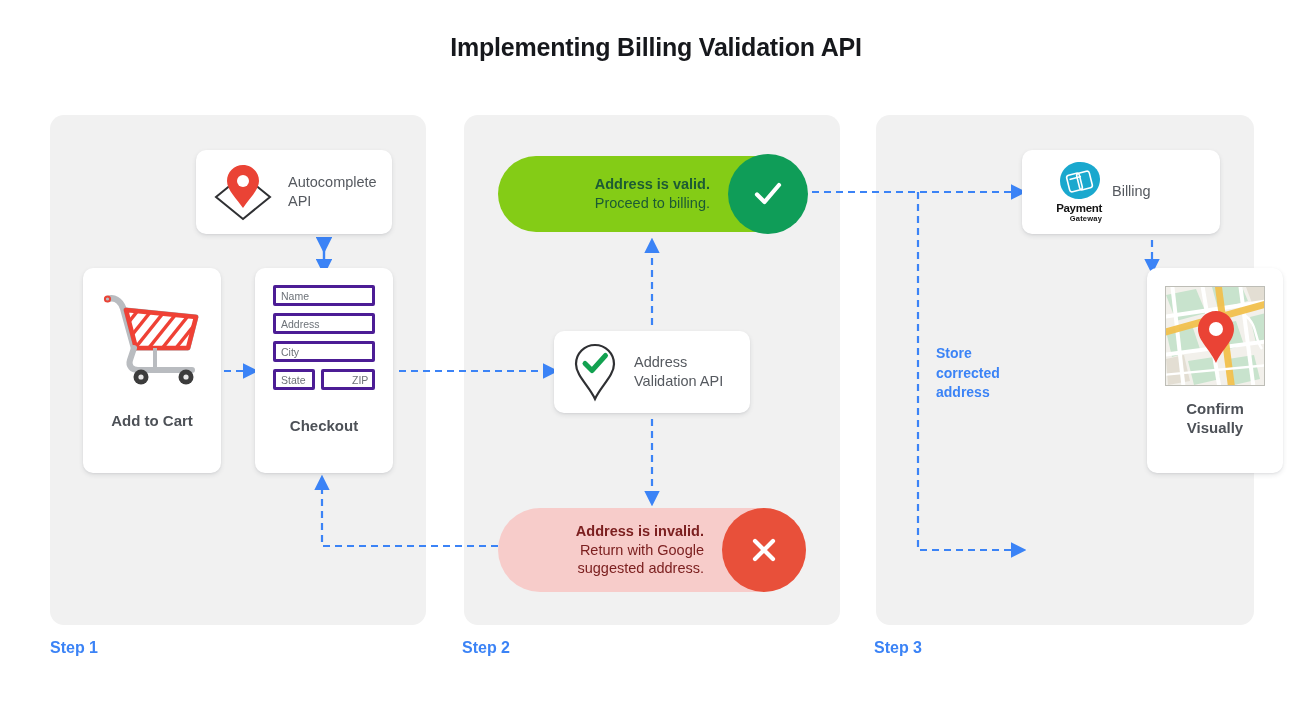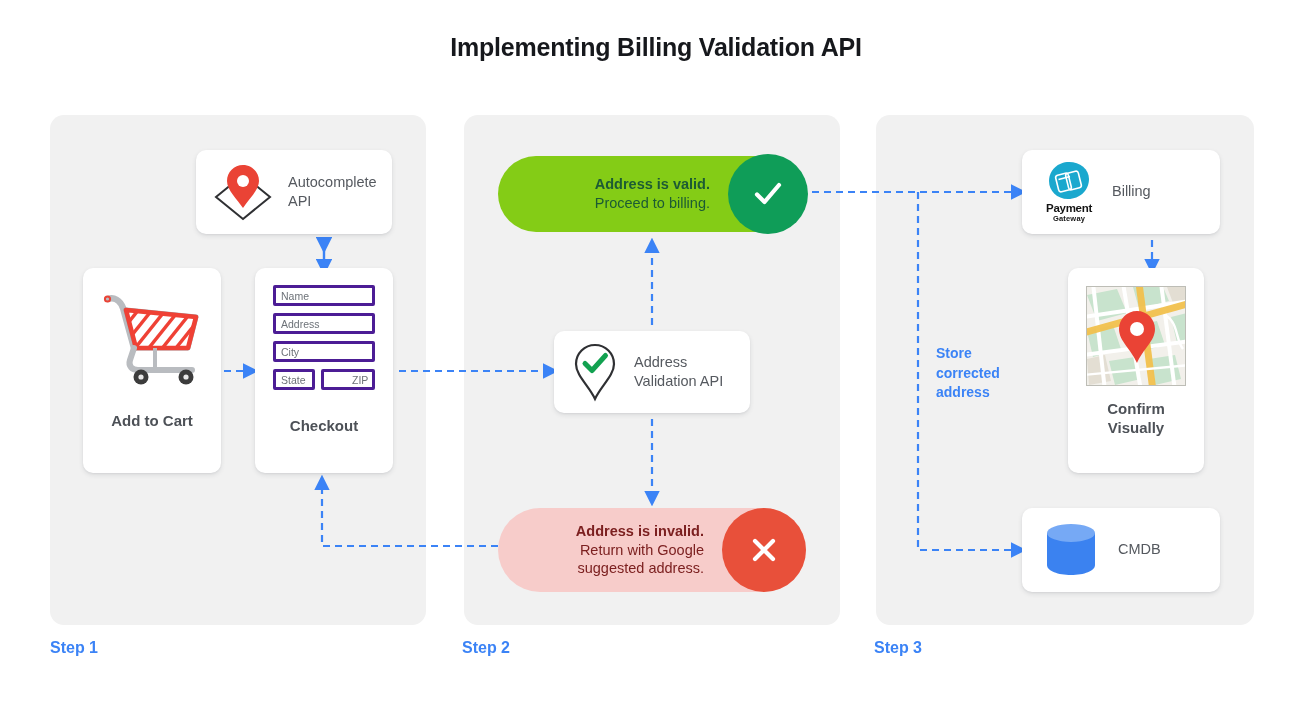--- a/index.html
+++ b/index.html
@@ -98,21 +98,21 @@
   }
 
   
   #card-billing {
     left: 1022px; top: 150px; width: 198px; height: 84px;
     display: flex; align-items: center; padding-left: 14px; gap: 10px;
   }
 
   
   #card-confirm {
-    left: 1068px; top: 268px; width: 136px; height: 205px;
+    left: 1147px; top: 268px; width: 136px; height: 205px;
     display: flex; flex-direction: column; align-items: center;
     padding-top: 18px;
   }
   .confirm-label {
     position: absolute; bottom: 36px; left: 0; width: 100%;
     text-align: center; line-height: 1.28;
     font-size: 15px; font-weight: bold; color: #4d5157;
   }
 
   
@@ -168,21 +168,21 @@
     width: 1312px; height: 704px;
     pointer-events: none;
   }
 
   .map-thumb {
     width: 100px; height: 100px;
     border: 1px solid #bdbdb6;
     position: relative; overflow: hidden;
     background: #f3f1ec;
   }
-  .pg-wrap { display:flex; flex-direction:column; align-items:center; width:66px; }
+  .pg-wrap { display:flex; flex-direction:column; align-items:flex-end; width:66px; }
   .pg-name { font-size: 11.5px; font-weight: bold; color:#141414; letter-spacing:-0.3px; margin-top:1px;}
   .pg-sub { font-size: 7.5px; font-weight: bold; color:#141414; letter-spacing:0.2px;}
 </style>
 </head>
 <body>
 
 <div id="stage">
 
   <div class="title">Implementing Billing Validation API</div>
 
@@ -369,25 +369,18 @@
         <path d="M50 24 C40 24 32 32 32 42 C32 54 44 62 50 76 C56 62 68 54 68 42 C68 32 60 24 50 24 Z" fill="#ea4335"></path>
         <circle cx="50" cy="42" r="7" fill="#ffffff"></circle>
       </svg>
     </div>
     <div class="confirm-label">
       <span>Confirm</span><br>
       <span>Visually</span>
     </div>
   </div>
 
-  <div class="card" id="card-cmdb">
-    <svg width="54" height="58" viewBox="0 0 54 58">
-      <path d="M3 12 L3 44 C3 50 14 54 27 54 C40 54 51 50 51 44 L51 12 Z" fill="#3b82f0"></path>
-      <ellipse cx="27" cy="12" rx="24" ry="9" fill="#76a9f5"></ellipse>
-    </svg>
-    <div class="card-text">CMDB</div>
-  </div>
 
   <div class="step-label" id="steplabel1">Step 1</div>
   <div class="step-label" id="steplabel2">Step 2</div>
   <div class="step-label" id="steplabel3">Step 3</div>
 
 </div>
 
 </body></html>

